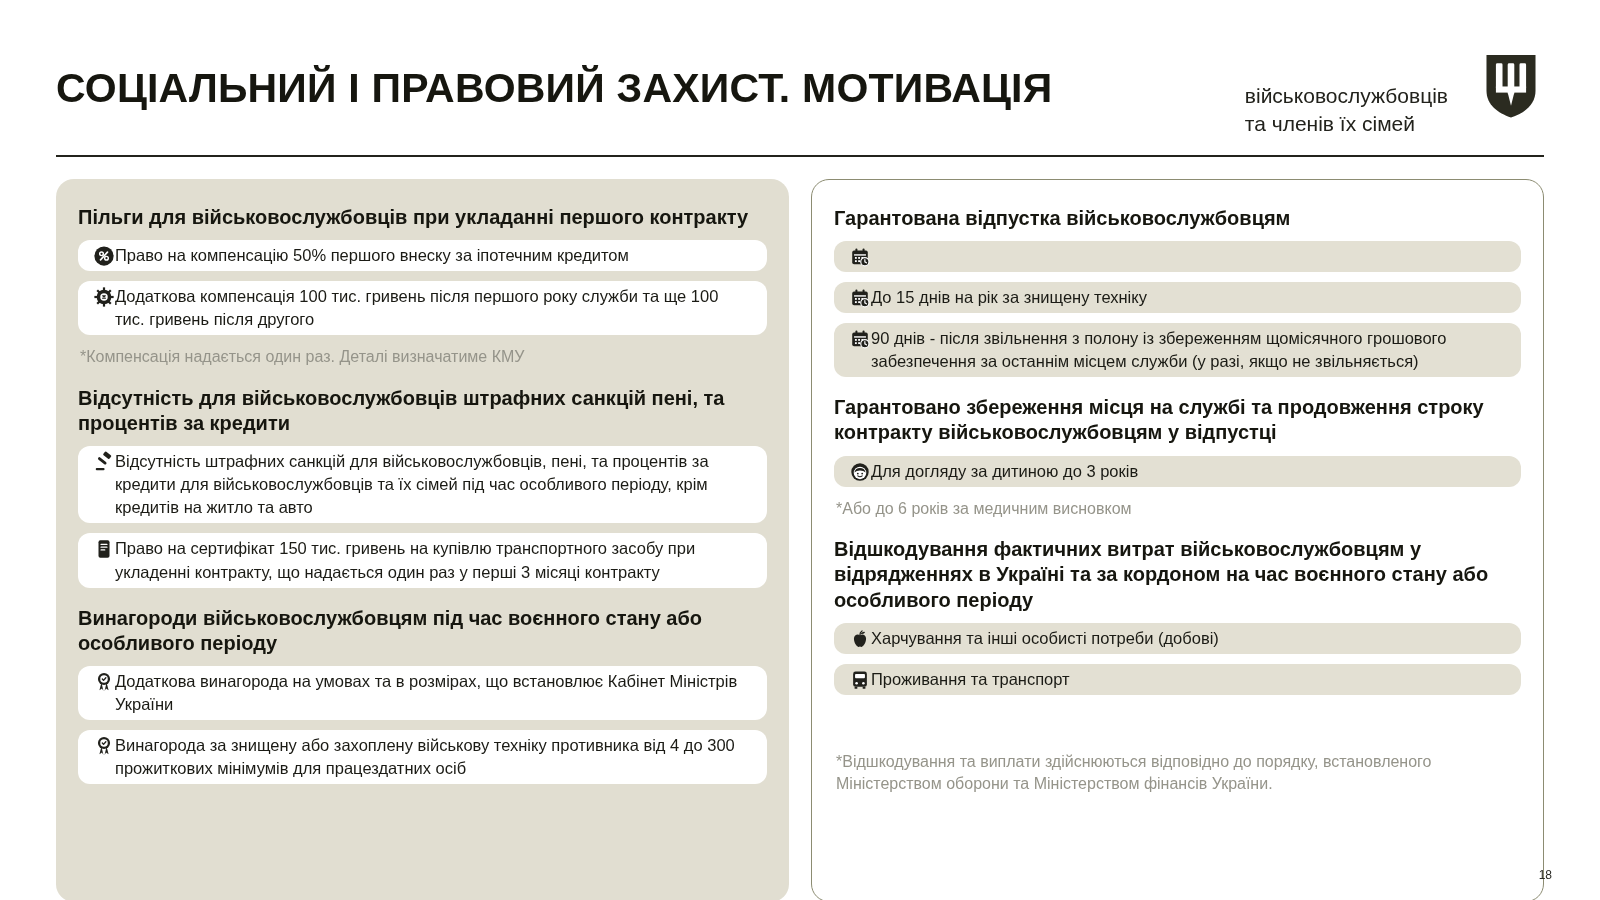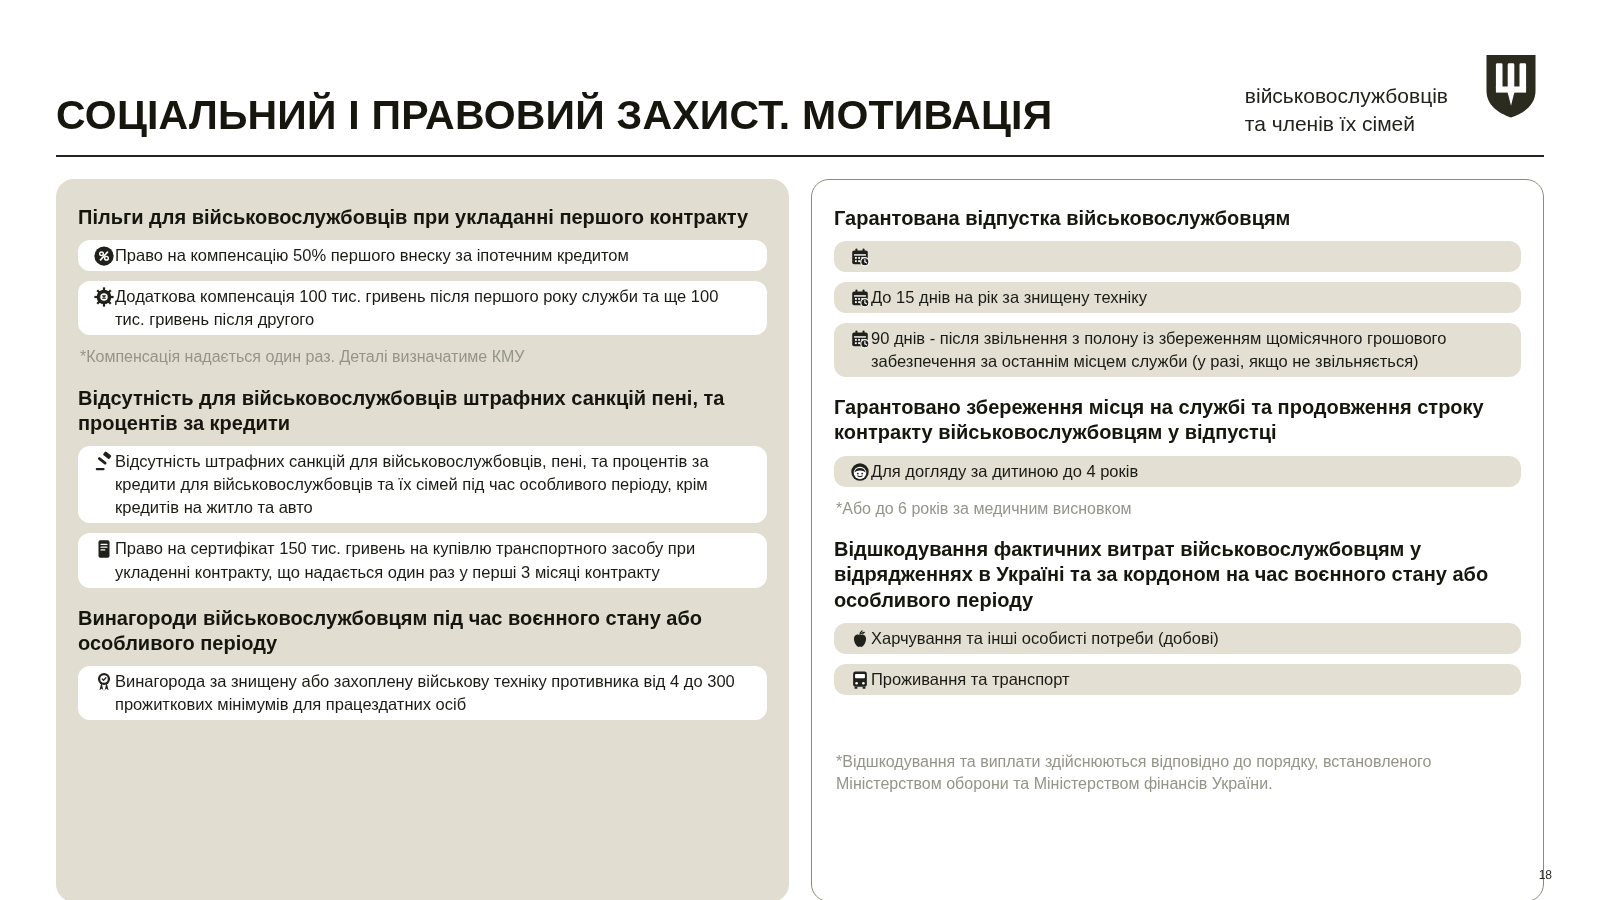--- a/index.html
+++ b/index.html
@@ -5,21 +5,21 @@
   html,body { margin:0; padding:0; }
   body {
     width:1600px; height:900px; overflow:hidden;
     background:#ffffff;
     font-family:"Liberation Sans", sans-serif;
     color:var(--text-dark,#1B1B17);
   }
   .page { box-sizing:border-box; width:1600px; height:900px; padding:32px 56px 0; position:relative; }
 
   
-  header { display:flex; justify-content:space-between; align-items:flex-end; }
+  header { display:flex; justify-content:space-between; align-items:center; }
   h1.title { font-size:41px; font-weight:bold; letter-spacing:.2px; margin:6px 0 0; color:#16160f; }
   .header-right { display:flex; align-items:center; gap:34px; margin-top:2px; margin-right:4px; }
   .subtitle { font-size:21px; line-height:1.35; color:#22221c;margin-top:48px; }
   .logo svg { width:58px; height:66px; display:block; }
   .rule { border:0; border-top:2px solid #23231c; margin:16px 0 0; }
 
   
   .columns { display:flex; gap:22px; margin-top:22px; }
   .panel { box-sizing:border-box; width:733px; height:723px; border-radius:18px; padding:24px 22px; overflow:hidden; }
   .panel-left  { background:var(--beige,#E1DED1); }
@@ -132,20 +132,32 @@
           <div class="card">
             <span class="icon">
               <svg viewBox="0 0 24 24" fill="currentColor">
                 <path d="M9.2 12.5 L7 21 L9.8 19.2 L11.4 21.8 Z"></path>
                 <path d="M14.8 12.5 L17 21 L14.2 19.2 L12.6 21.8 Z"></path>
                 <circle cx="12" cy="8.8" r="6.6"></circle>
                 <circle cx="12" cy="8.8" r="4.1" fill="#fff"></circle>
                 <path d="M10.2 8.8 l1.3 1.4 l2.5 -2.8" stroke="currentColor" stroke-width="1.5" fill="none" stroke-linecap="round" stroke-linejoin="round"></path>
               </svg>
             </span>
+            <span>Додаткова винагорода на умовах та в розмірах, що встановлює Кабінет Міністрів України</span>
+          </div>
+          <div class="card">
+            <span class="icon">
+              <svg viewBox="0 0 24 24" fill="currentColor">
+                <path d="M9.2 12.5 L7 21 L9.8 19.2 L11.4 21.8 Z"></path>
+                <path d="M14.8 12.5 L17 21 L14.2 19.2 L12.6 21.8 Z"></path>
+                <circle cx="12" cy="8.8" r="6.6"></circle>
+                <circle cx="12" cy="8.8" r="4.1" fill="#fff"></circle>
+                <path d="M10.2 8.8 l1.3 1.4 l2.5 -2.8" stroke="currentColor" stroke-width="1.5" fill="none" stroke-linecap="round" stroke-linejoin="round"></path>
+              </svg>
+            </span>
             <span>Винагорода за знищену або захоплену військову техніку противника від 4 до 300 прожиткових мінімумів для працездатних осіб</span>
           </div>
         </div>
       </section>
     <section class="panel panel-right" id="right-panel">
         <div class="section">
           <h2 class="section-heading">Гарантована відпустка військовослужбовцям</h2>
           <div class="card">
             <span class="icon">
               <svg viewBox="0 0 24 24">
@@ -212,21 +224,21 @@
             <span class="icon">
               <svg viewBox="0 0 24 24">
                 <circle cx="12" cy="12" r="9.5" fill="currentColor"></circle>
                 <circle cx="12" cy="13" r="6.8" fill="#fff"></circle>
                 <path d="M5.8 12.5 Q7.2 7.6 12 7.6 Q16.8 7.6 18.2 12.5 Q15.8 10.4 12 10.4 Q8.2 10.4 5.8 12.5 Z" fill="currentColor"></path>
                 <circle cx="9.6" cy="13.7" r="1" fill="currentColor"></circle>
                 <circle cx="14.4" cy="13.7" r="1" fill="currentColor"></circle>
                 <path d="M9.6 16.2 q2.4 1.9 4.8 0" stroke="currentColor" stroke-width="1.2" fill="none" stroke-linecap="round"></path>
               </svg>
             </span>
-            <span>Для догляду за дитиною до 4 років</span>
+            <span>Для догляду за дитиною до 3 років</span>
           </div>
           <div class="note">*Або до 6 років за медичним висновком</div>
         </div>
         <div class="section">
           <h2 class="section-heading">Відшкодування фактичних витрат військовослужбовцям у відрядженнях в Україні та за кордоном на час воєнного стану або особливого періоду</h2>
           <div class="card">
             <span class="icon">
               <svg viewBox="0 0 24 24" fill="currentColor">
                 <path d="M12 7.8 C9.6 5.9 5.6 7.3 5.4 11.3 C5.2 15.6 8.2 20.6 10.4 20.6 C11.3 20.6 11.4 20.1 12 20.1 C12.6 20.1 12.7 20.6 13.6 20.6 C15.8 20.6 18.8 15.6 18.6 11.3 C18.4 7.3 14.4 5.9 12 7.8 Z"></path>
                 <path d="M12 7.4 C11.8 5.6 12.6 4.2 14.2 3.2" stroke="currentColor" stroke-width="1.4" fill="none" stroke-linecap="round"></path>

